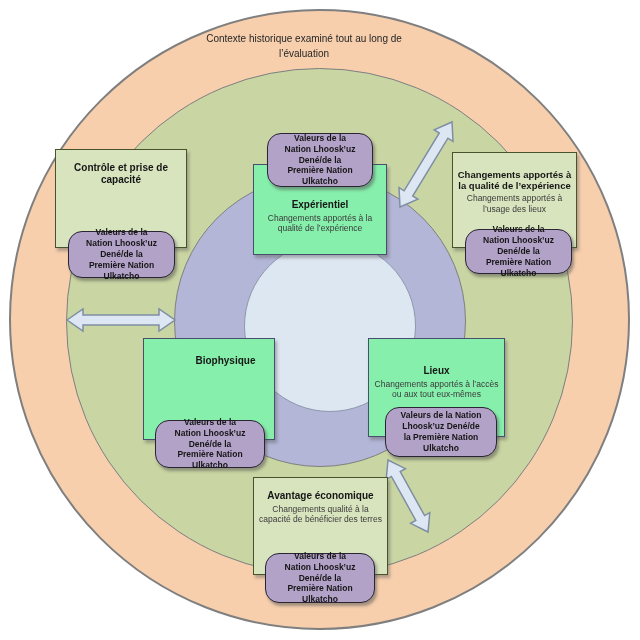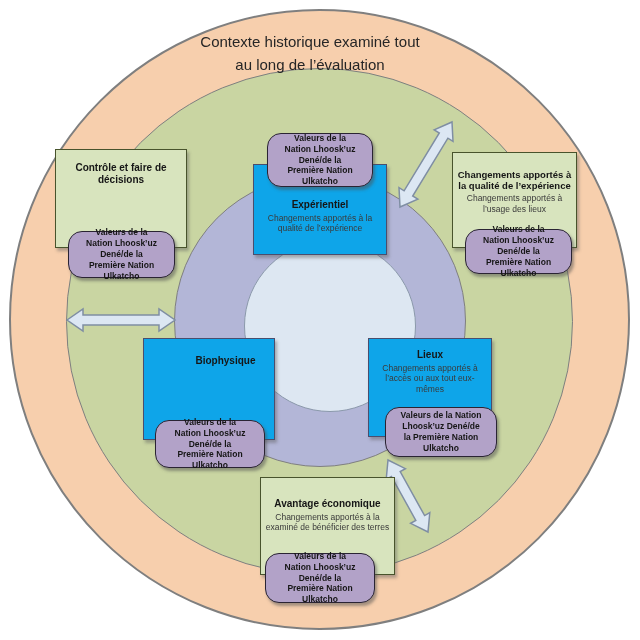--- a/index.html
+++ b/index.html
@@ -8,31 +8,31 @@
     font-family:"Liberation Sans", sans-serif; overflow:hidden;
   }
   .circle { position:absolute; border-radius:50%; box-sizing:border-box; }
   .ring-outer { left:9px;  top:9px;  width:621px; height:621px; background:#f7cfad; border:2px solid #7f7f7f; z-index:1; }
   .ring-mid   { left:66px; top:68px; width:507px; height:507px; background:#c9d5a2; border:1.5px solid #7f7f7f; z-index:2; }
   .disc-inner { left:174px;top:175px;width:292px; height:292px; background:#b3b6d7; border:1.5px solid #7f7f7f; z-index:3; }
   .disc-center{ left:244px;top:240px;width:172px; height:172px; background:#dde7f2; border:1.5px solid #8b99ab; z-index:4;
                 display:flex; align-items:flex-start; justify-content:center; }
   .center-label { font-weight:bold; font-size:11px; color:#161616; }
   .ring-label {
-    position:absolute; left:190px; top:31px; width:240px; text-align:center;
-    font-size:15px; line-height:1.5; color:#262626; z-index:2;
+    position:absolute; left:184px; top:31px; width:240px; text-align:center;
+    font-size:10px; line-height:1.5; color:#262626; z-index:2;
   }
   .arrow-layer { position:absolute; left:0; top:0; width:640px; height:640px; z-index:5; pointer-events:none; }
   .box {
     position:absolute; z-index:6; box-sizing:border-box; display:flex; flex-direction:column;
     align-items:center; text-align:center; padding-left:4px; padding-right:4px;
     box-shadow:2px 3px 3px rgba(90,90,90,0.45);
   }
   .green-box { background:#d8e4be; border:1.5px solid #48532c; }
-  .blue-box  { background:#0ea5e9; border:1.5px solid #4a4e6e; }
+  .blue-box  { background:#86efac; border:1.5px solid #4a4e6e; }
   .box-title { font-weight:bold; font-size:10px; line-height:1.18; color:#161616; }
   .box-title.small { font-size:9.5px; }
   .box-body  { font-size:8.5px; line-height:1.25; color:#3a3a3a; margin-top:2px; }
   .values {
     position:absolute; z-index:7; box-sizing:border-box; background:#b2a2c8; border:1.8px solid #2a2433;
     border-radius:14px; display:flex; align-items:center; justify-content:center; text-align:center;
     font-weight:bold; font-size:8.5px; line-height:1.28; color:#161616; padding:3px 14px;
     box-shadow:2px 3px 3px rgba(80,80,80,0.5);
   }
 </style>
@@ -50,46 +50,46 @@
 
   <div class="ring-label">Contexte historique examiné tout au long de l’évaluation</div>
 
   <svg class="arrow-layer" viewBox="0 0 640 640" xmlns="http://www.w3.org/2000/svg">
     <polygon points="67,320 83,309 83,315 159,315 159,309 175,320 159,331 159,325 83,325 83,331" fill="#dce7f3" stroke="#7f8ea3" stroke-width="1.5"></polygon>
     <polygon points="400,207 417.8,199.1 412.7,196 447.9,138.2 453,141.3 452,122 434.2,129.9 439.3,133 404.1,190.8 399,187.6" fill="#dce7f3" stroke="#7f8ea3" stroke-width="1.5"></polygon>
     <polygon points="388,460 386.2,479.3 391.4,476.4 415.8,520.4 410.6,523.3 428,532 429.8,512.7 424.6,515.6 400.2,471.6 405.4,468.7" fill="#dce7f3" stroke="#7f8ea3" stroke-width="1.5"></polygon>
   </svg>
 
   <div class="box green-box" style="left:55px; top:149px; width:132px; height:99px; padding-top:12px;">
-    <div class="box-title">Contrôle et faire de décisions</div>
+    <div class="box-title">Contrôle et prise de capacité</div>
   </div>
   <div class="values" style="left:68px; top:231px; width:107px; height:47px;">Valeurs de la Nation Lhoosk’uz Dené/de la Première Nation Ulkatcho</div>
 
   <div class="box blue-box" style="left:253px; top:164px; width:134px; height:91px; padding-top:34px;">
     <div class="box-title">Expérientiel</div>
     <div class="box-body">Changements apportés à la qualité de l’expérience</div>
   </div>
   <div class="values" style="left:267px; top:133px; width:106px; height:54px;">Valeurs de la Nation Lhoosk’uz Dené/de la Première Nation Ulkatcho</div>
 
   <div class="box green-box" style="left:452px; top:152px; width:125px; height:96px; padding-top:16px;">
     <div class="box-title small">Changements apportés à la qualité de l’expérience</div>
     <div class="box-body">Changements apportés à l’usage des lieux</div>
   </div>
   <div class="values" style="left:465px; top:229px; width:107px; height:45px;">Valeurs de la Nation Lhoosk’uz Dené/de la Première Nation Ulkatcho</div>
 
   <div class="box blue-box" style="left:143px; top:338px; width:132px; height:102px; padding-top:16px;padding-left:37px;">
     <div class="box-title">Biophysique</div>
   </div>
   <div class="values" style="left:155px; top:420px; width:110px; height:48px;">Valeurs de la Nation Lhoosk’uz Dené/de la Première Nation Ulkatcho</div>
 
-  <div class="box blue-box" style="left:368px; top:338px; width:124px; height:99px; padding-top:10px;">
+  <div class="box blue-box" style="left:368px; top:338px; width:137px; height:99px; padding-top:26px;">
     <div class="box-title">Lieux</div>
     <div class="box-body">Changements apportés à l’accès ou aux tout eux-mêmes</div>
   </div>
   <div class="values" style="left:385px; top:407px; width:112px; height:50px;">Valeurs de la Nation Lhoosk’uz Dené/de la Première Nation Ulkatcho</div>
 
-  <div class="box green-box" style="left:260px; top:477px; width:135px; height:98px; padding-top:20px;">
+  <div class="box green-box" style="left:253px; top:477px; width:135px; height:98px; padding-top:12px;">
     <div class="box-title">Avantage économique</div>
-    <div class="box-body">Changements apportés à la examiné de bénéficier des terres</div>
+    <div class="box-body">Changements qualité à la capacité de bénéficier des terres</div>
   </div>
   <div class="values" style="left:265px; top:553px; width:110px; height:50px;">Valeurs de la Nation Lhoosk’uz Dené/de la Première Nation Ulkatcho</div>
 
 </div>
 
 </body></html>

